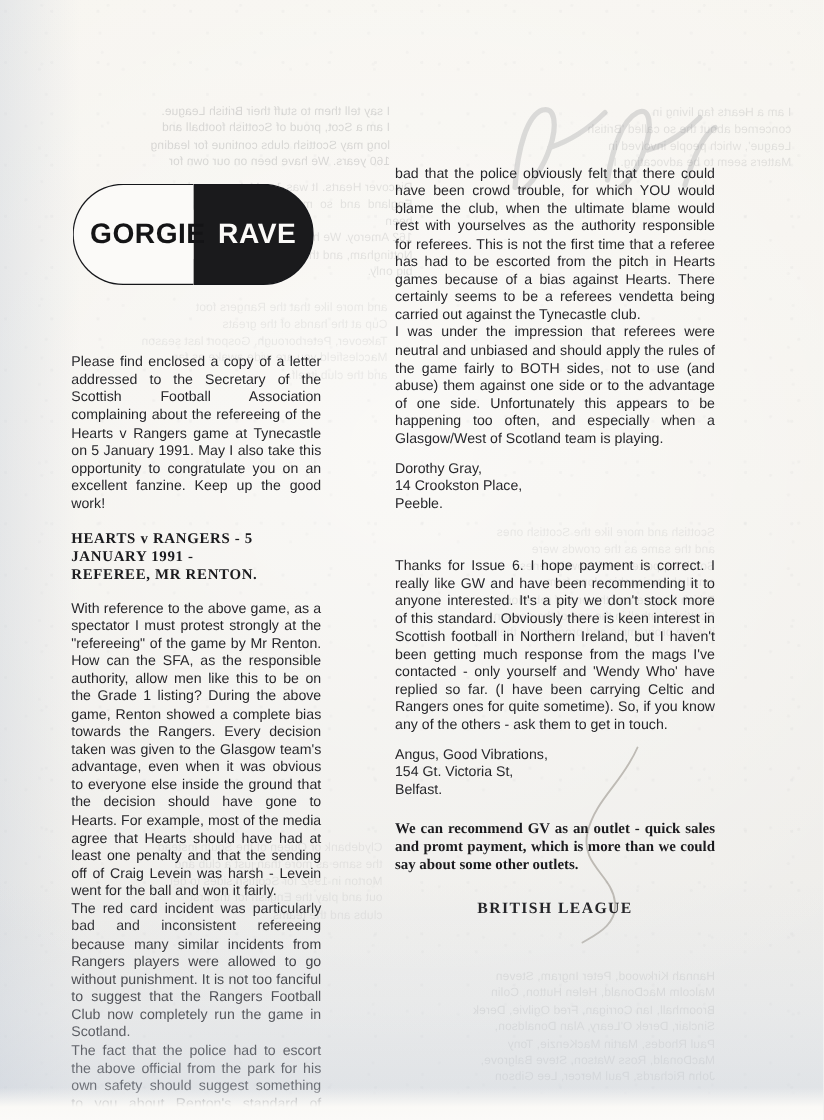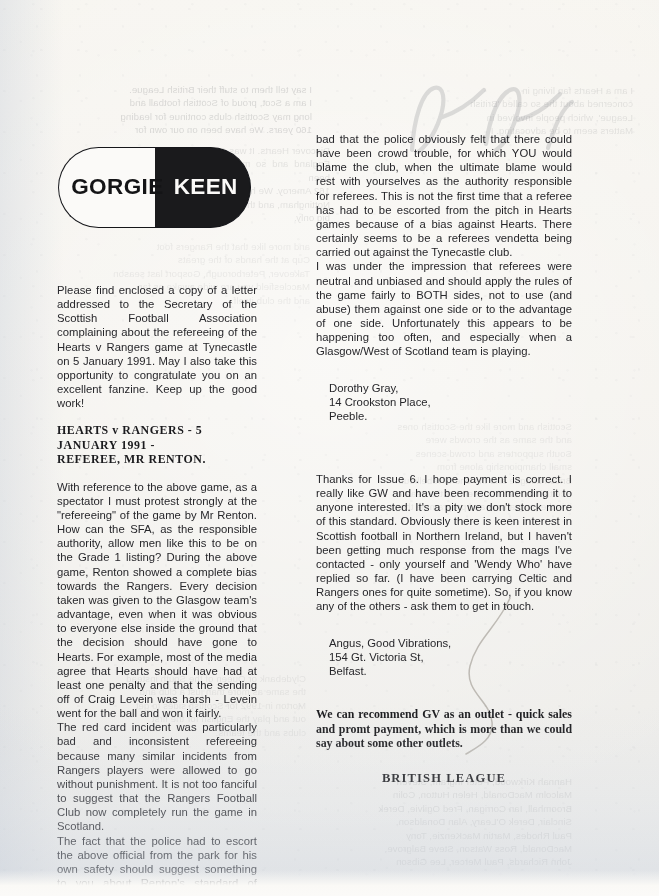--- a/index.html
+++ b/index.html
@@ -177,21 +177,21 @@
     color: #1b1b1e;
     margin: 0;
     line-height: 14.4px;
     white-space: pre-wrap;
   }
   .signature {
     font-family: "Liberation Sans", sans-serif;
     font-size: 11.3px;
     line-height: 14.15px;
     color: #26262a;
-    margin: 13px;
+    margin: 0;
     white-space: pre-wrap;
     text-align: left;
   }
   .editor-note {
     font-family: "Liberation Serif", serif;
     font-weight: 700;
     font-size: 11.9px;
     line-height: 14.6px;
     color: #1b1b1e;
     margin: 0;
@@ -268,21 +268,21 @@
 
   <svg class="ink-curve" style="left:432px; top:596px;" width="110" height="160" viewBox="0 0 110 160">
     <path d="M78,2 C66,30 44,44 38,70 C32,96 58,104 60,126 C62,144 44,152 34,158" fill="none" stroke="#6b6358" stroke-width="1.5" stroke-linecap="round"></path>
   </svg>
 
   <div id="logo">
     <div class="half-white"></div>
     <div class="half-black"></div>
     <div class="wordmark">
       <span class="word word-left">GORGIE</span>
-      <span class="word word-right">KEEN</span>
+      <span class="word word-right">RAVE</span>
     </div>
   </div>
 
   <div class="col" id="col-left">
 
     <div class="sp-11"></div>
 
     <p class="body-text">Please find enclosed a copy of a letter addressed to the Secretary of the Scottish Football Association complaining about the refereeing of the Hearts v Rangers game at Tynecastle on 5 January 1991. May I also take this opportunity to congratulate you on an excellent fanzine. Keep up the good work!</p>
     <div class="sp-13"></div>
 

